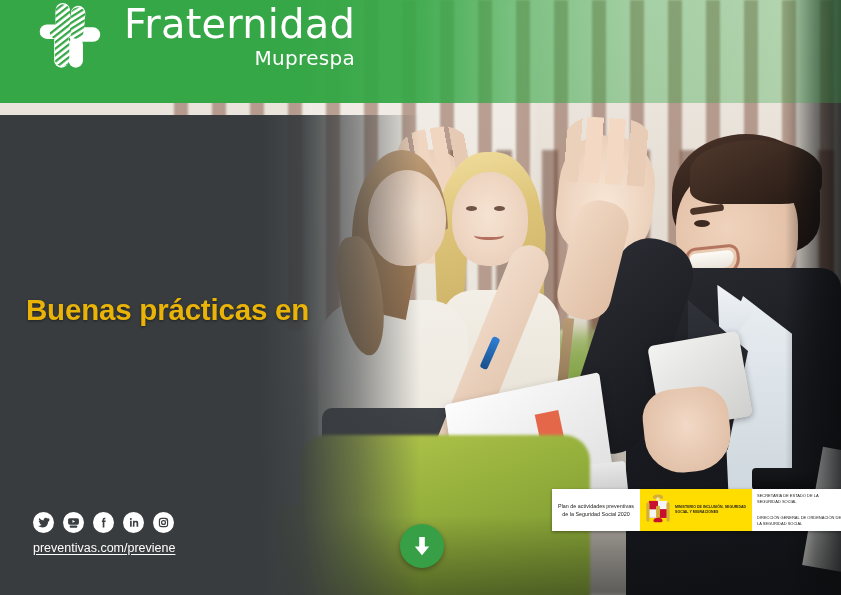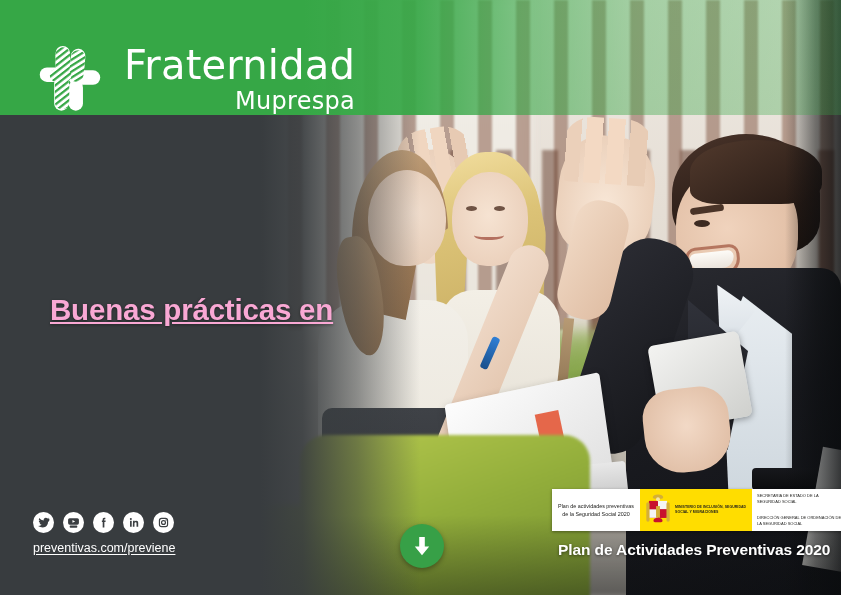--- a/index.html
+++ b/index.html
@@ -316,50 +316,49 @@
     background: linear-gradient(90deg,
         rgba(56,60,63,1) 0%,
         rgba(56,60,63,1) 62%,
         rgba(56,60,63,.92) 72%,
         rgba(56,60,63,.55) 85%,
         rgba(56,60,63,0) 100%);
   }
 
   
   .header {
-    position: absolute; left: 0; top: 0; width: 100%; height: 115px;
+    position: absolute; left: 0; top: 0; width: 100%; height: 103px;
     background: linear-gradient(90deg,
         #36a746 0%,
         #36a746 36%,
         rgba(54,167,70,.92) 50%,
         rgba(54,167,70,.62) 62%,
         rgba(54,167,70,.40) 76%,
         rgba(54,167,70,.30) 100%);
-    display: flex; align-items: flex-end;
+    display: flex; align-items: flex-start;
   }
   .logo-wrap { display: flex; align-items: center; padding-left: 34px; }
   .logo-mark { width: 72px; height: 72px; flex: 0 0 auto; }
   .logo-text { margin-left: 18px; line-height: 1; }
   .logo-name {
     color: #fff; font-size: 40px; font-weight: 400; letter-spacing: .2px;
     font-family: "DejaVu Sans", sans-serif;
   }
   .logo-sub {
-    color: #fff; font-size: 24px; font-weight: 400; text-align: right;
+    color: #fff; font-size: 20px; font-weight: 400; text-align: right;
     margin-top: 4px; letter-spacing: .3px;
     font-family: "DejaVu Sans", sans-serif;
   }
 
   
   .headline {
-    position: absolute; left: 50px; top: 290px; width: 360px;
-    color: #f9a8d4; font-weight: bold; font-size: 29.5px; line-height: 1.36;
+    position: absolute; left: 26px; top: 290px; width: 360px;
+    color: #eab308; font-weight: bold; font-size: 29.5px; line-height: 1.36;
     letter-spacing: -.2px;
     text-shadow: 0 1px 3px rgba(0,0,0,.45);
-    text-decoration: underline;
   }
   .headline span { display: block; }
 
   
   .social {
     position: absolute; left: 33px; top: 512px;
     display: flex; gap: 9px; align-items: center;
   }
   .s-ico {
     width: 21px; height: 21px; border-radius: 50%;
@@ -576,15 +575,14 @@
       </svg>
       <div class="b-min">MINISTERIO DE INCLUSIÓN, SEGURIDAD SOCIAL Y MIGRACIONES</div>
     </div>
     <div class="b-white">
       <div>SECRETARÍA DE ESTADO DE LA SEGURIDAD SOCIAL</div>
       <div class="b-sep"></div>
       <div>DIRECCIÓN GENERAL DE ORDENACIÓN DE LA SEGURIDAD SOCIAL</div>
     </div>
   </div>
 
-  <div class="plan-title">Plan de Actividades Preventivas 2020</div>
 
 </div>
 
 </body></html>

